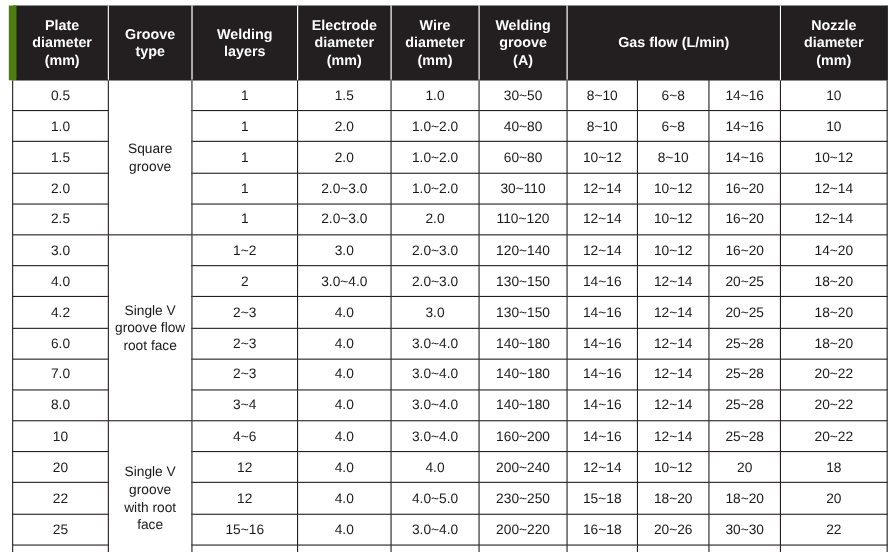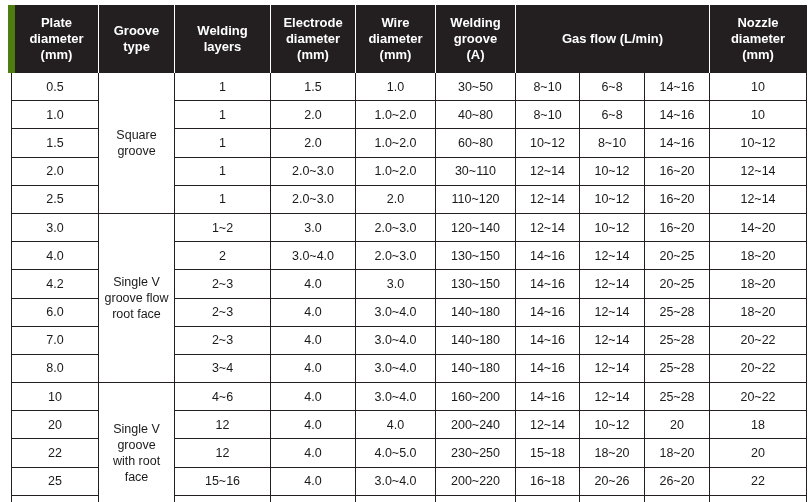--- a/index.html
+++ b/index.html
@@ -211,21 +211,21 @@
         <td>20</td>
       </tr>
       <tr>
         <td>25</td>
         <td>15~16</td>
         <td>4.0</td>
         <td>3.0~4.0</td>
         <td>200~220</td>
         <td>16~18</td>
         <td>20~26</td>
-        <td>26~20</td>
+        <td>30~30</td>
         <td>22</td>
       </tr>
       <tr>
         <td>30</td>
         <td>17~18</td>
         <td>4.0</td>
         <td>3.0~4.0</td>
         <td>200~220</td>
         <td>16~18</td>
         <td>20~26</td>

